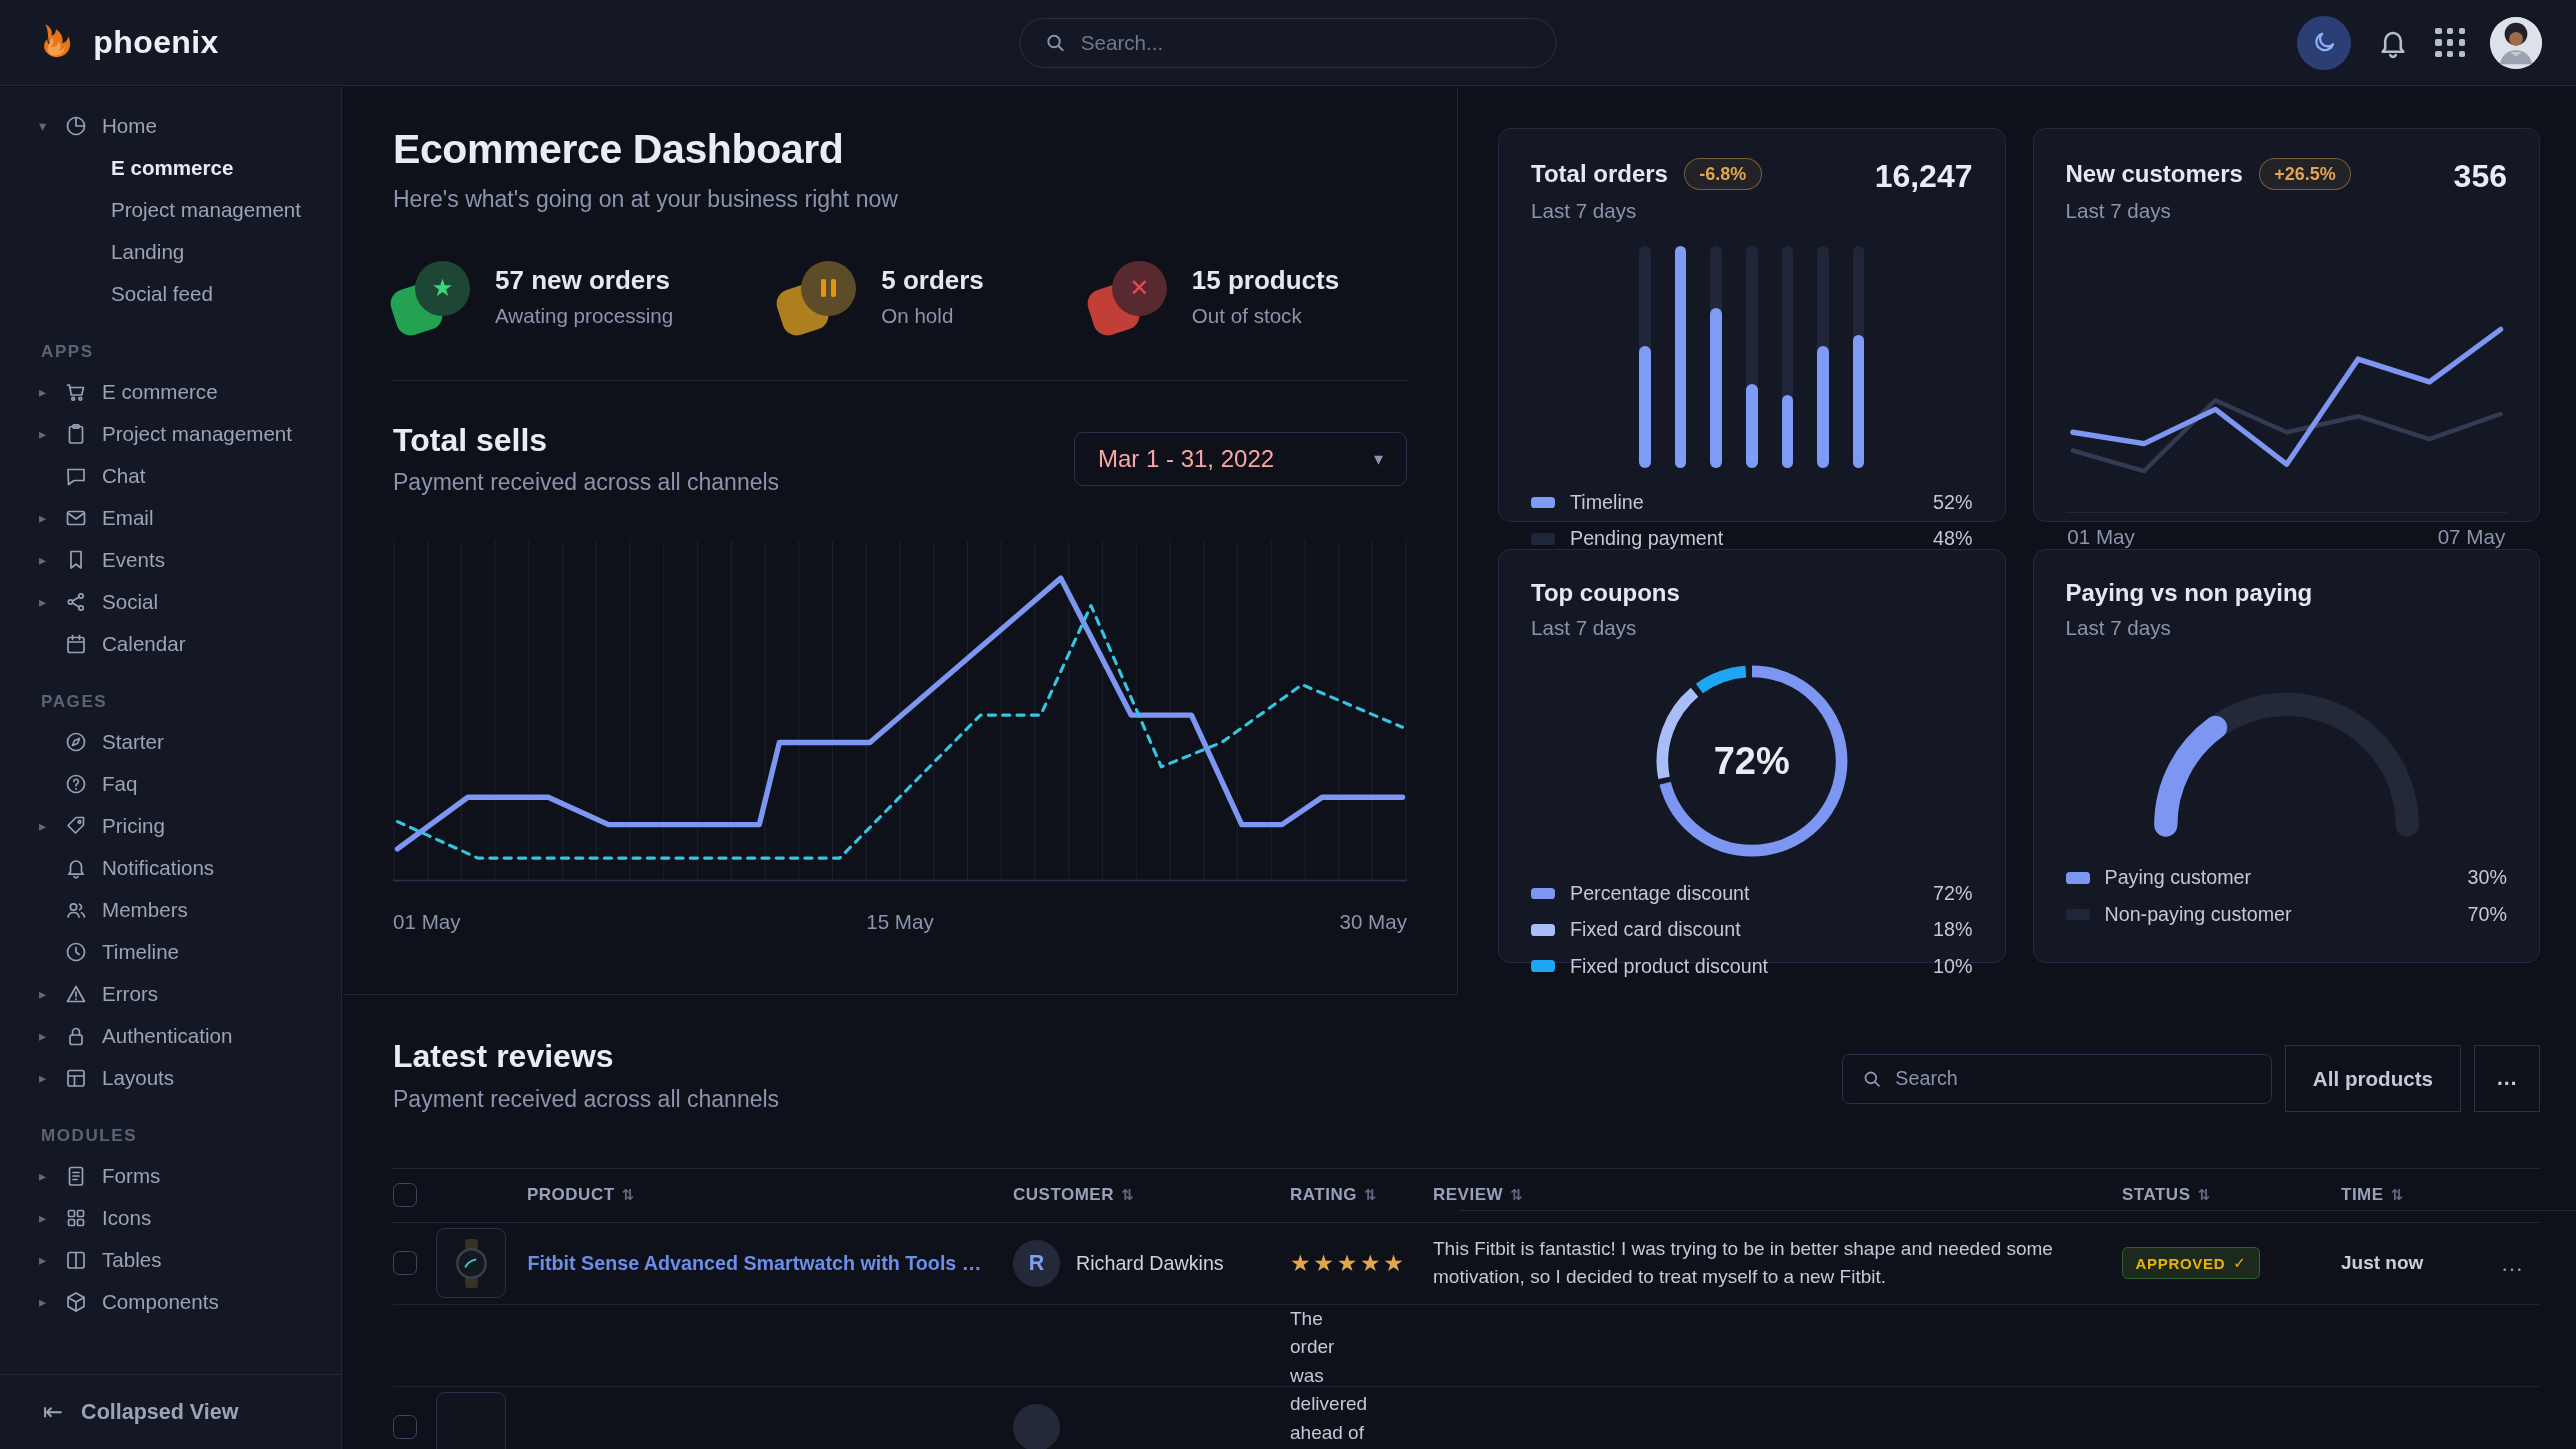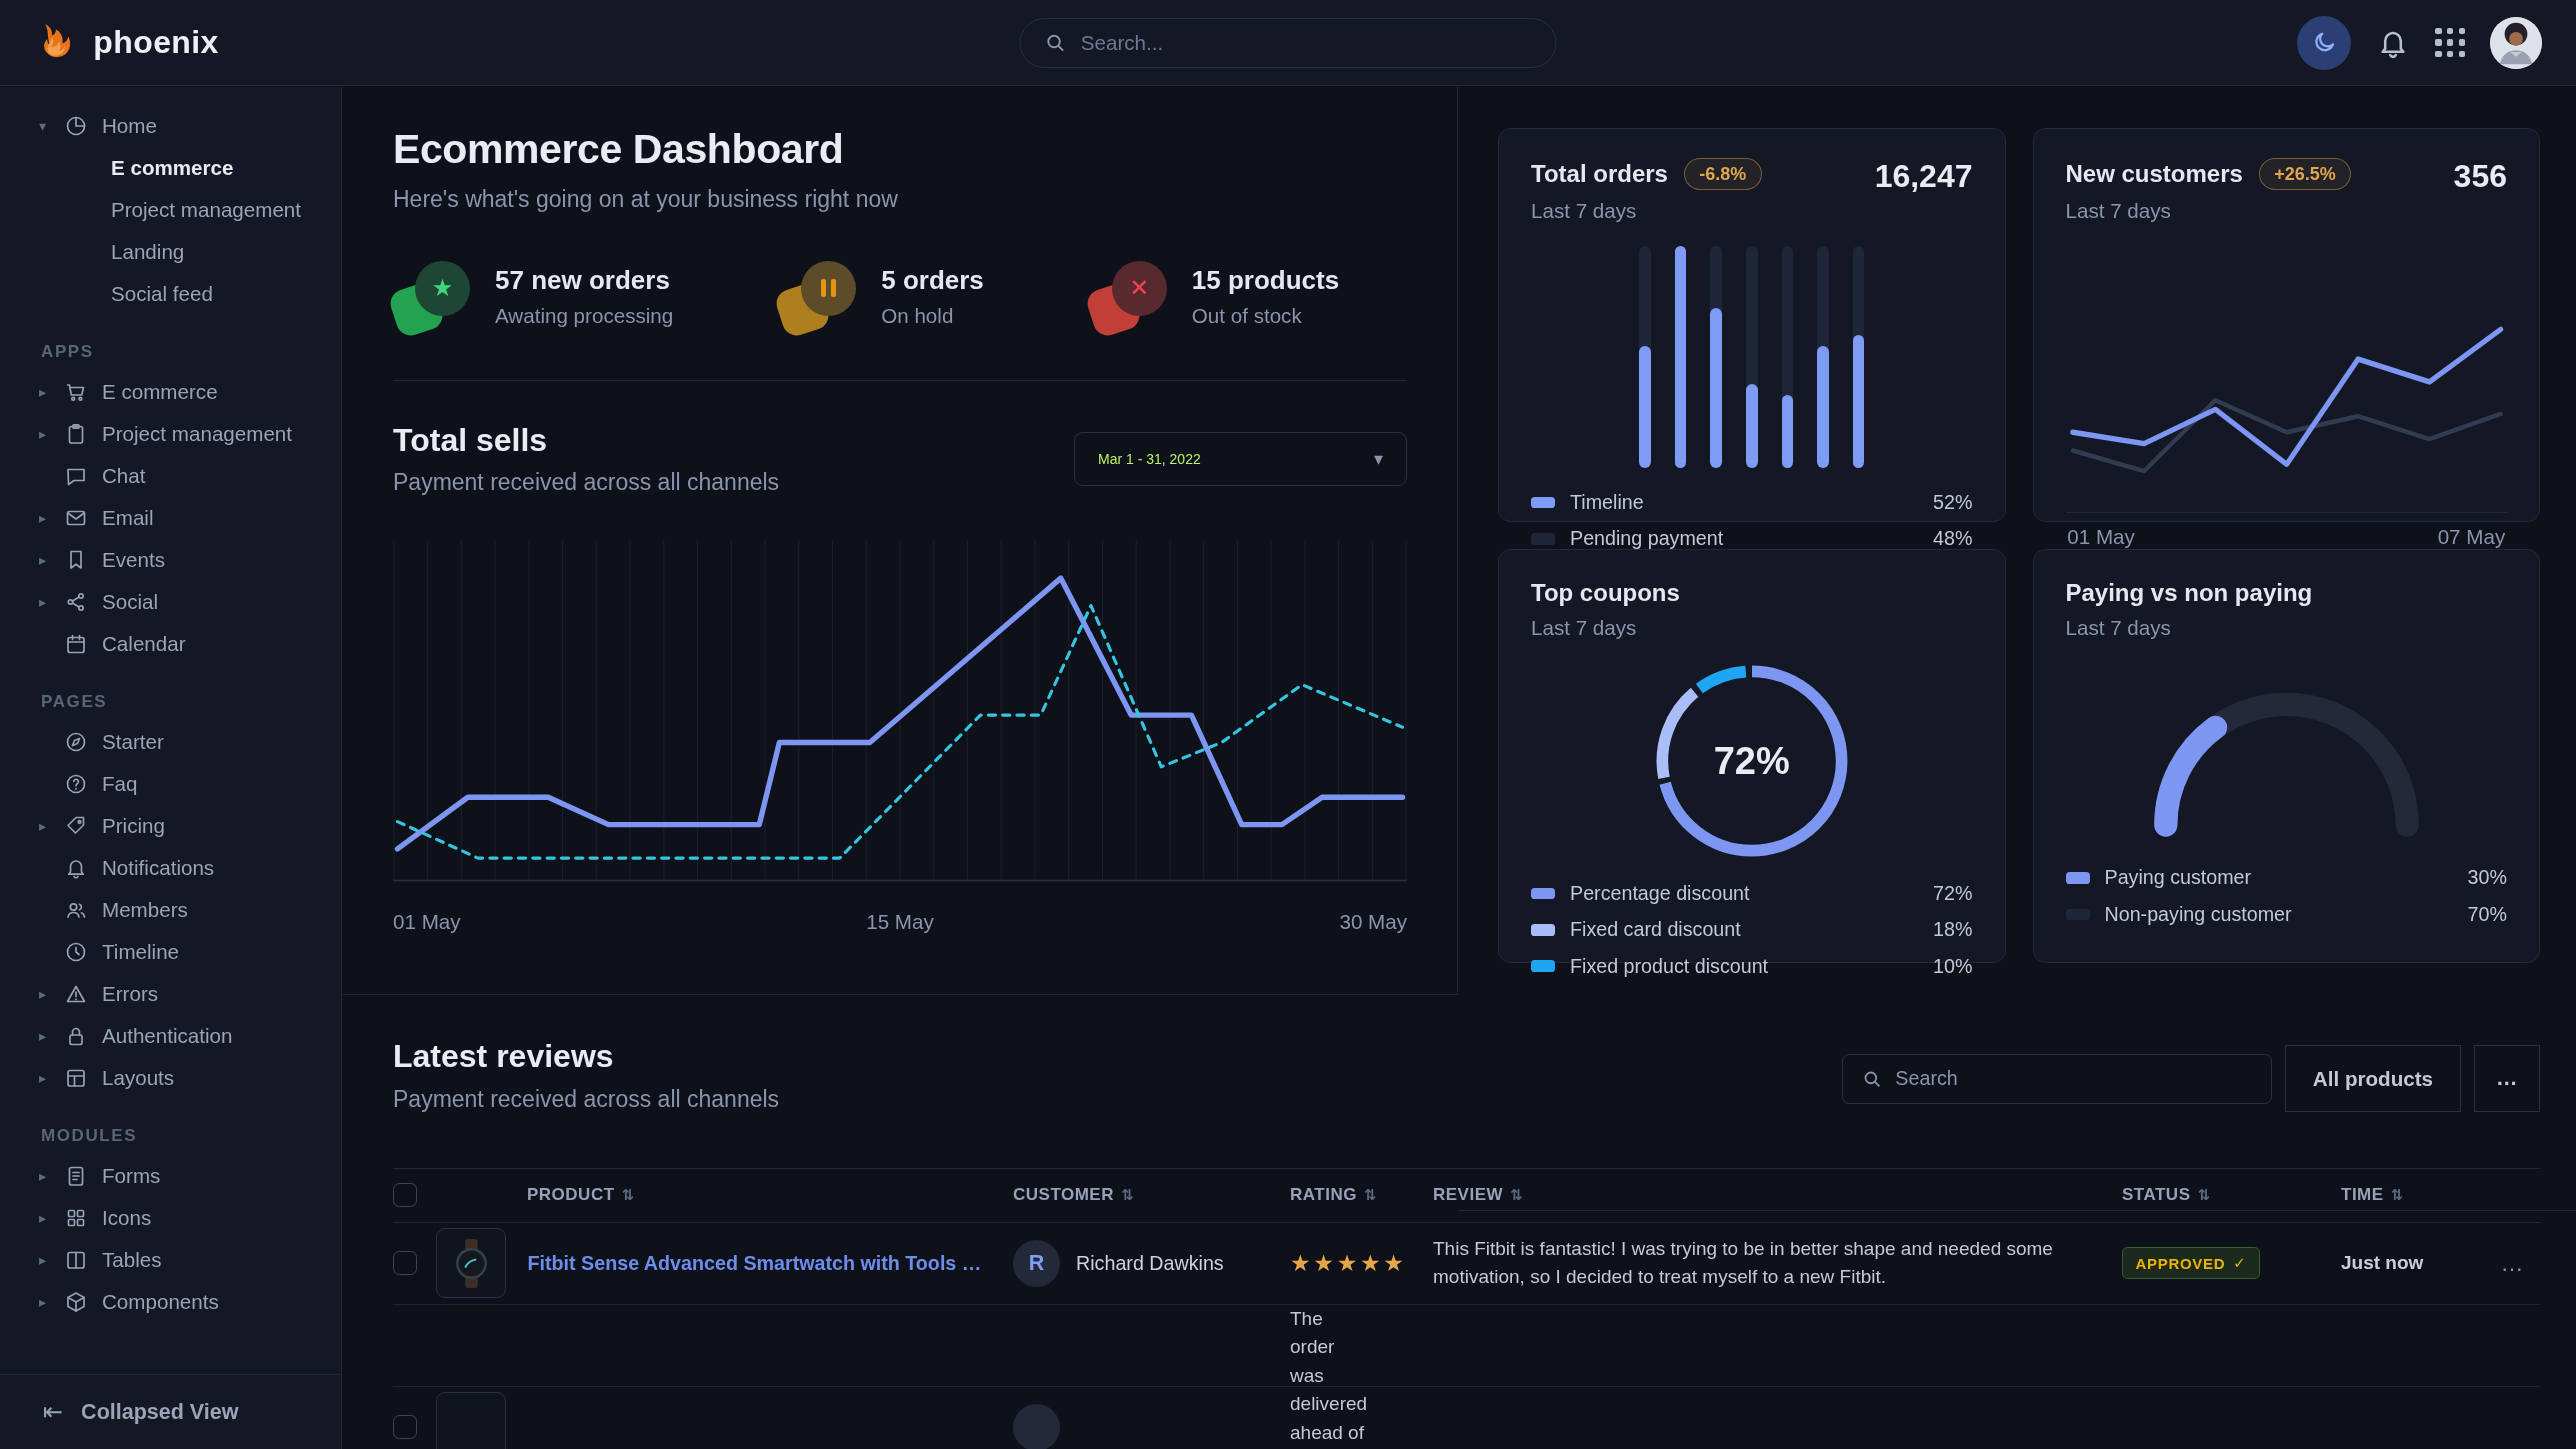--- a/index.html
+++ b/index.html
@@ -57,21 +57,21 @@
   .stat-circ.pause i{width:5.4px;height:18px;border-radius:1.8px;background:currentColor;display:block}
   .stat-val{font-size:26px;font-weight:700;color:#e4e8f0}
   .stat-sub{font-size:20.6px;color:#8a94ad;margin-top:7.2px}
   .hdivider{border:none;border-top:0.9px solid #222836;margin-top:47px}
 
   
   .sells-header{margin-top:41px;display:flex;justify-content:space-between;align-items:center}
   .sec-title{font-size:32px;font-weight:800;color:#e9ecf3}
   .sec-sub{font-size:23px;color:#8a94ad;margin-top:10.7px}
   .date-select{width:333px;height:54px;border:0.9px solid #2a3147;border-radius:9px;display:flex;align-items:center;justify-content:space-between;padding:0 23px;cursor:pointer}
-  .date-select .dtext{font-size:14px;color:#bef264}
+  .date-select .dtext{font-size:24px;color:#fca5a5}
   .date-select .dchev{font-size:18px;color:#8a94ad}
   .sells-chart{margin-top:39px}
   .x-labels{display:flex;justify-content:space-between;margin-top:14.3px;font-size:20.6px;color:#8a94ad}
 
   
   .card{background:#141824;border:0.9px solid #232a3d;border-radius:12.5px;padding:29px 32px;display:flex;flex-direction:column}
   .card-head{display:flex;justify-content:space-between;align-items:flex-start}
   .card-title-row{display:flex;align-items:center;gap:16px}
   .card-title{font-size:24px;font-weight:700;color:#e4e8f0}
   .badge-pill{font-size:18px;font-weight:700;color:#e2a44f;border:0.9px solid rgba(226,164,79,.45);background:rgba(226,164,79,.07);border-radius:894px;padding:4.5px 14.3px}

